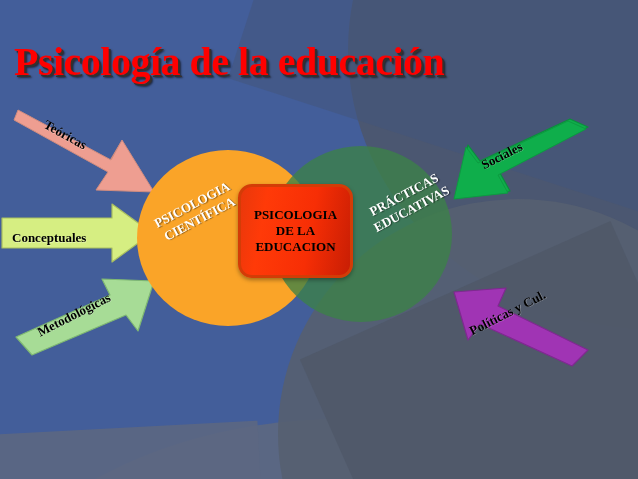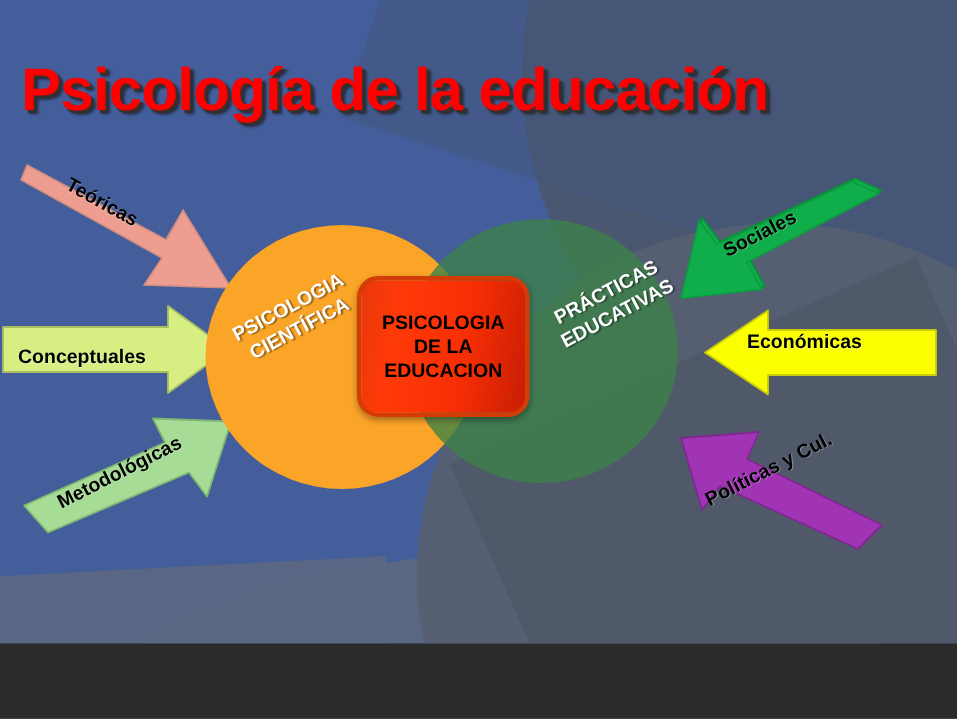--- a/index.html
+++ b/index.html
@@ -4,24 +4,24 @@
 <title>Psicología de la educación</title>
 <style>
   html, body {
     margin: 0;
     padding: 0;
     background: #2b2b2b;
   }
   #slide {
     position: relative;
     width: 638px;
-    height: 429px;
+    height: 479px;
     overflow: hidden;
     background: #435E9A;
-    font-family: Liberation Sans, sans-serif;
+    font-family: Liberation Serif, serif;
   }
   
   .bg-layer {
     position: absolute;
     inset: 0;
     overflow: hidden;
     pointer-events: none;
   }
   .bg-topright {
     position: absolute;
@@ -235,26 +235,20 @@
   </div>
 
   <div class="arrow" id="arrow-sociales">
     <svg width="140" height="78" viewBox="0 0 140 78">
       <polygon points="136,2 48,48 58,66 4,72 16,20 28,36 118,-6" fill="#0FAE4B" stroke="#0B8E3C" stroke-width="1.2" stroke-linejoin="round"></polygon>
       <polygon points="134,4 46,50 56,68 2,74 14,22 26,38 116,-4" fill="#0FAE4B" stroke="#0D9B41" stroke-width="1"></polygon>
     </svg>
     <span class="arrow-text">Sociales</span>
   </div>
 
-  <div class="arrow" id="arrow-economicas">
-    <svg width="160" height="60" viewBox="0 0 160 60">
-      <polygon points="158,15 46,15 46,2 4,30 46,58 46,45 158,45" fill="#FBFF00" stroke="#C9CC09" stroke-width="1.2" stroke-linejoin="round"></polygon>
-    </svg>
-    <span class="arrow-text">Económicas</span>
-  </div>
 
   <div class="arrow" id="arrow-politicas">
     <svg width="140" height="78" viewBox="0 0 140 78">
       <polygon points="136,72 46,28 54,10 2,14 16,62 28,46 120,88" fill="#A034B4" stroke="#7F2990" stroke-width="1.2" stroke-linejoin="round"></polygon>
     </svg>
     <span class="arrow-text">Políticas y Cul.</span>
   </div>
 
   <div class="circle" id="circle-sci"></div>
   <div class="circle" id="circle-prac"></div>

